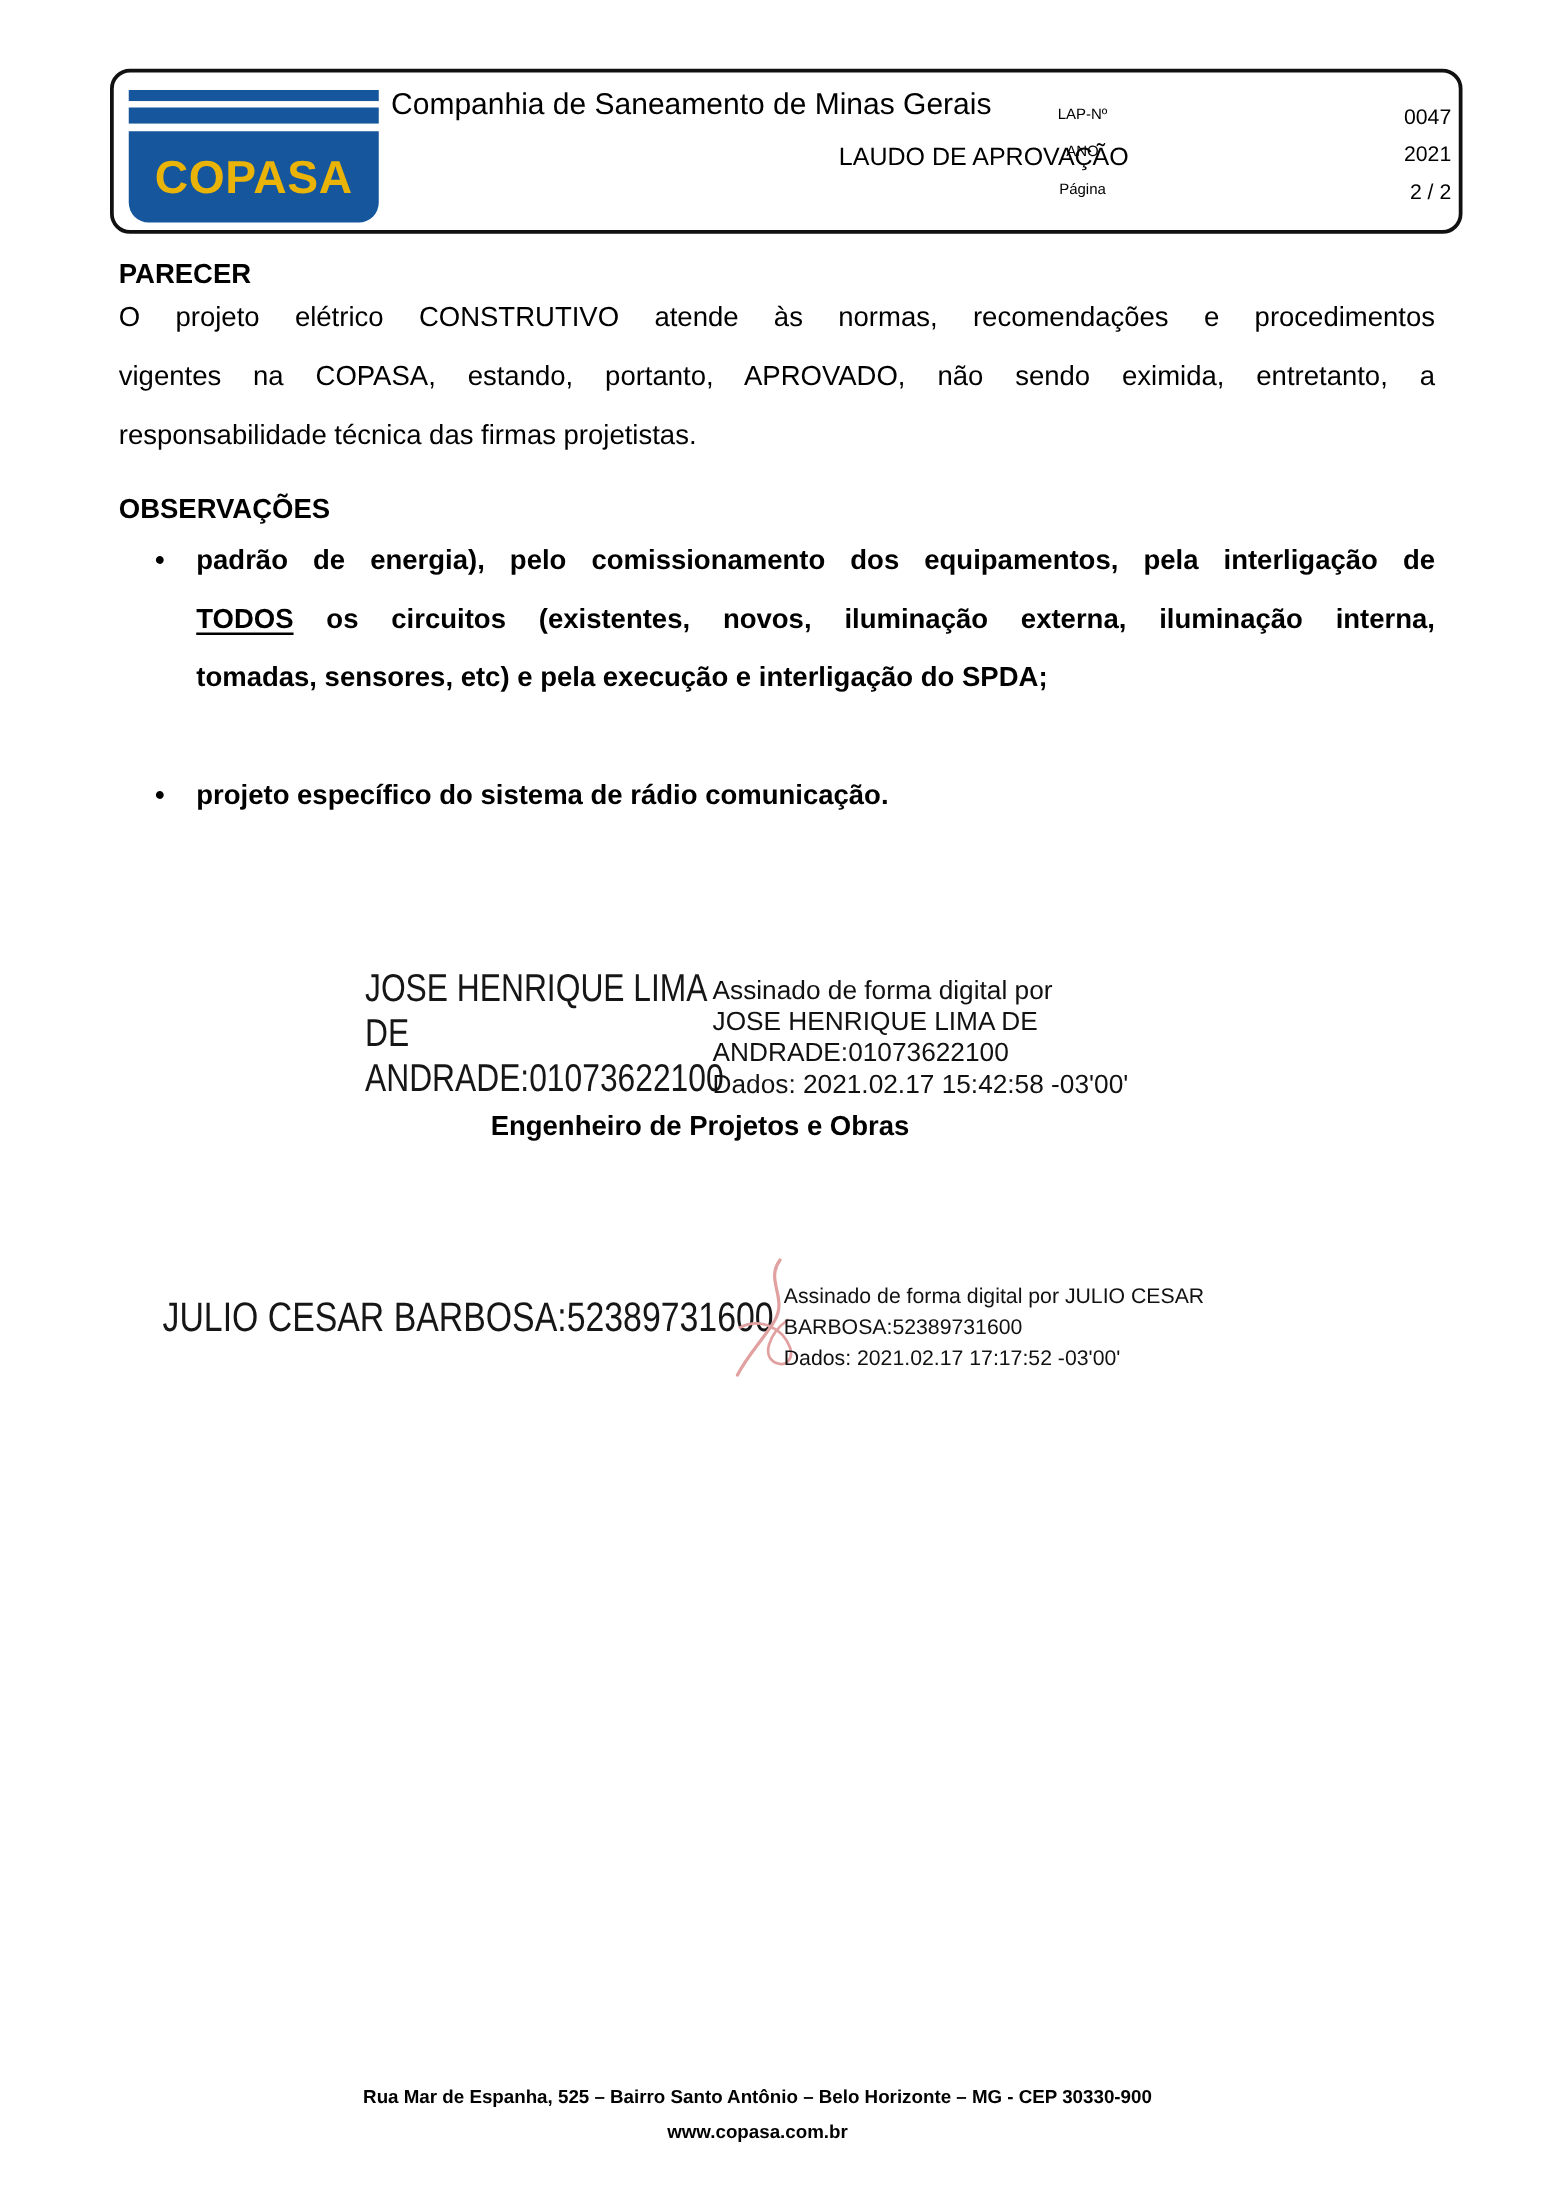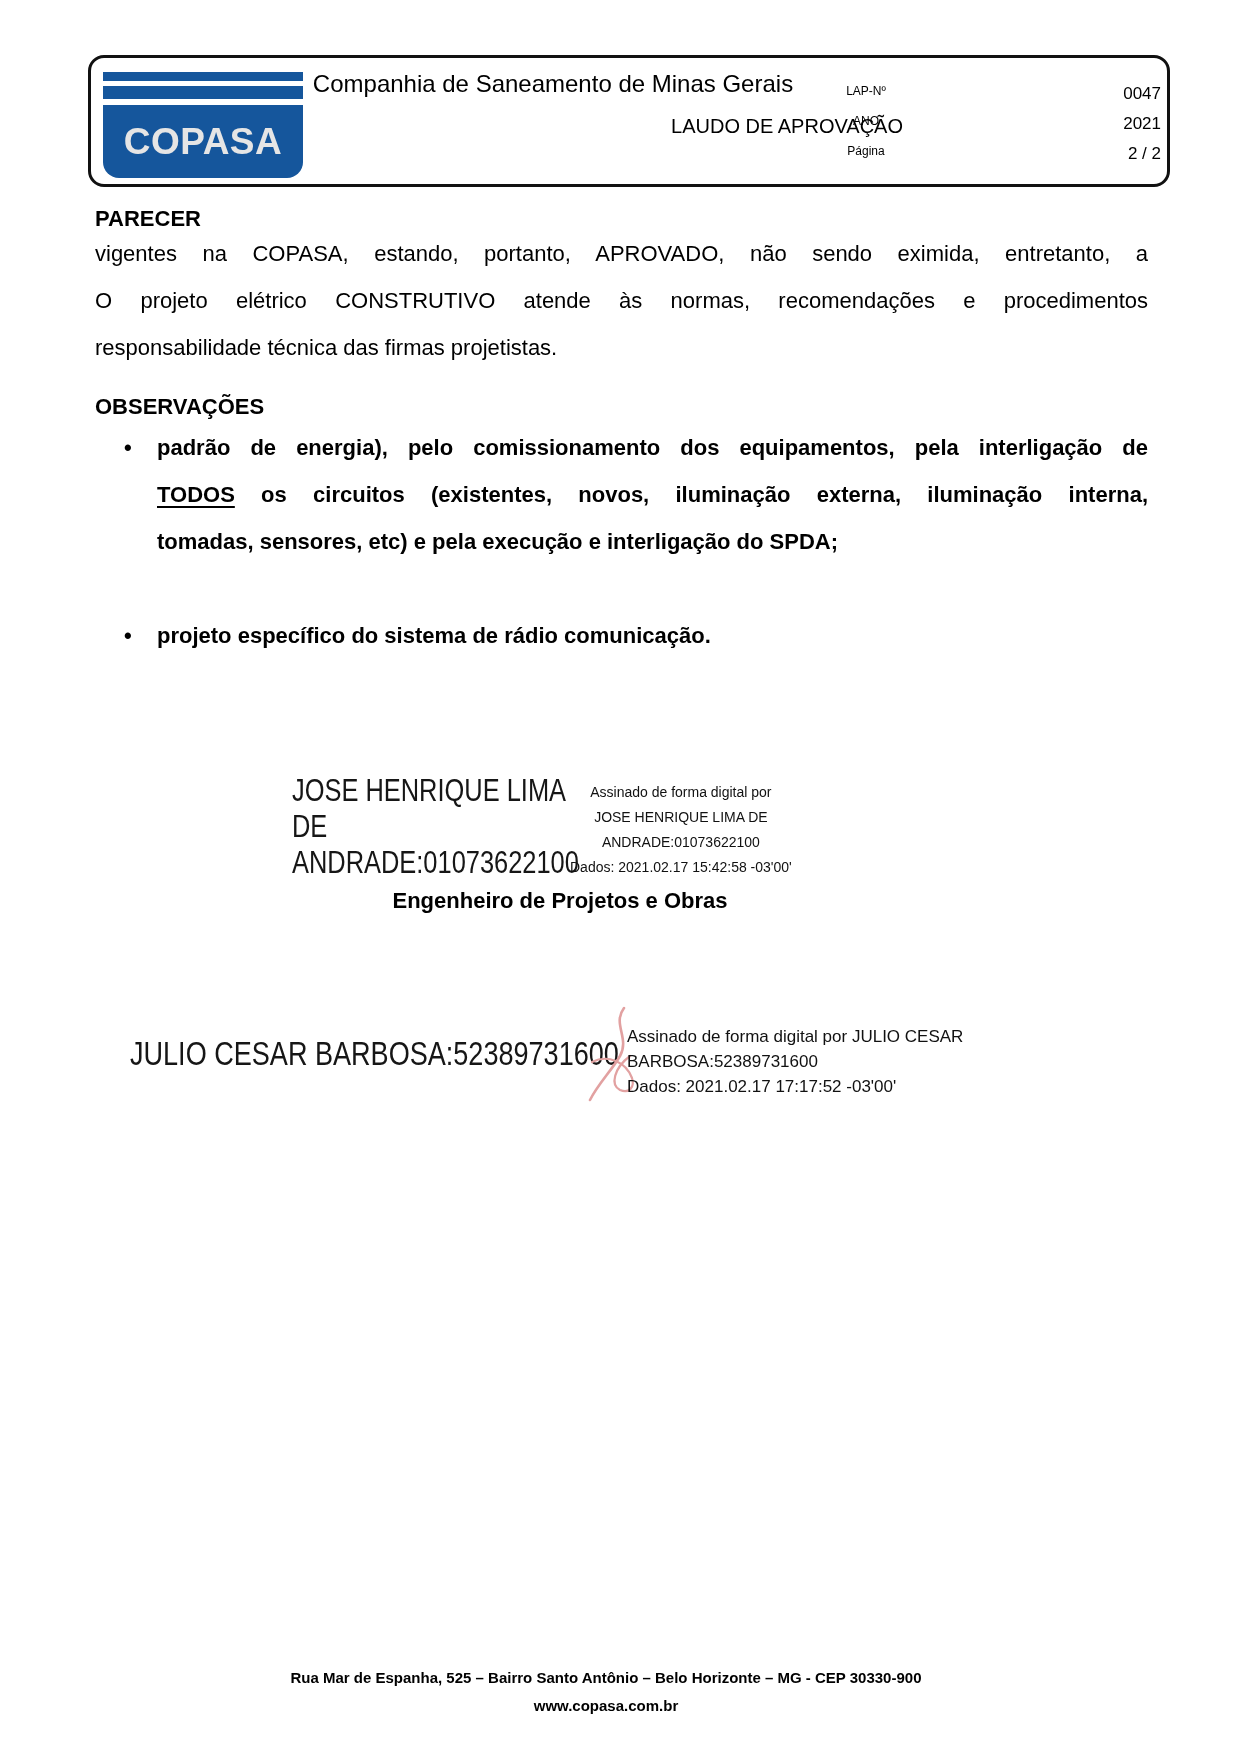--- a/index.html
+++ b/index.html
@@ -13,21 +13,21 @@
     position:absolute; left:88px; top:55px; width:1076px; height:126px;
     border:3px solid #111; border-radius:16px; background:#fff;
   }
   .logo { position:absolute; left:12px; top:14px; width:200px; height:106px; }
   .logo-bar1 { height:9px; }
   .logo-gap1 { height:5px; background:#fff; }
   .logo-bar2 { height:13px; }
   .logo-gap2 { height:6px; background:#fff; }
   .logo-main { height:73px; border-radius:0 0 16px 16px;
                display:flex; align-items:center; justify-content:center; }
-  .logo-text { color:#e5e5e5; font-weight:bold; font-size:37px; letter-spacing:0.5px; }
+  .logo-text { color:#eab308; font-weight:bold; font-size:37px; letter-spacing:0.5px; }
 
   .company-name { position:absolute; left:112px; top:12px; width:700px;
                   text-align:center; font-size:24px; }
   .doc-title { position:absolute; left:112px; top:57px; width:700px;
                text-align:right; font-size:20px; font-weight:normal; }
 
   .hrow-label { position:absolute; left:700px; width:150px; text-align:center; font-size:12px; }
   .hrow-value { position:absolute; left:850px; width:220px; text-align:right; font-size:17px; }
   .r1 { top:26px; } .r2 { top:56px; } .r3 { top:86px; }
 
@@ -48,21 +48,21 @@
   .bullet-dot { position:absolute; left:-33px; top:0; font-size:22px; }
   .uword { text-decoration:underline; text-decoration-thickness:2px; text-underline-offset:4px; }
 
   
   .sig-name { position:absolute; transform:scaleX(0.82); transform-origin:left top;
               white-space:nowrap; color:#161616; font-weight:400; }
   .sig1-name { left:292px; top:773px; font-size:31px; line-height:36px; }
   .sig2-name { left:130px; top:1036px; font-size:33px; line-height:36px; }
 
   .sig-stamp { position:absolute; color:#111; }
-  .sig1-stamp { left:570px; top:780px; font-size:14px; line-height:25px;text-align:center; }
+  .sig1-stamp { left:570px; top:780px; font-size:21px; line-height:25px; }
   .sig2-stamp { left:627px; top:1024px; font-size:17px; line-height:25px; }
 
   .sig-role { position:absolute; left:0; width:1120px; text-align:center; font-weight:bold; }
   .sig1-role { top:888px; font-size:22px; }
   .sig2-role { top:1112px; font-size:23px; }
 
   .flourish { position:absolute; left:586px; top:1004px; width:60px; height:100px; }
 
   
   .footer { position:absolute; left:0; top:1664px; width:1140px; text-align:center;
@@ -90,22 +90,22 @@
     <div class="hrow-label r1">LAP-Nº</div>
     <div class="hrow-value r1">0047</div>
     <div class="hrow-label r2">ANO</div>
     <div class="hrow-value r2">2021</div>
     <div class="hrow-label r3">Página</div>
     <div class="hrow-value r3">2 / 2</div>
   </div>
 
   <div class="sec-heading parecer-heading">PARECER</div>
   <div class="text-block parecer-body">
+    <div class="jline">O projeto elétrico CONSTRUTIVO atende às normas, recomendações e procedimentos</div>
     <div class="jline">vigentes na COPASA, estando, portanto, APROVADO, não sendo eximida, entretanto, a</div>
-    <div class="jline">O projeto elétrico CONSTRUTIVO atende às normas, recomendações e procedimentos</div>
     <div class="lline">responsabilidade técnica das firmas projetistas.</div>
   </div>
 
   <div class="sec-heading obs-heading">OBSERVAÇÕES</div>
 
   <div class="bullet-item bullet-item-1">
     <span class="bullet-dot">•</span>
     <div class="jline">padrão de energia), pelo comissionamento dos equipamentos, pela interligação de</div>
     <div class="jline"><span class="uword">TODOS</span><span> os circuitos (existentes, novos, iluminação externa, iluminação interna,</span></div>
     <div class="lline">tomadas, sensores, etc) e pela execução e interligação do SPDA;</div>

